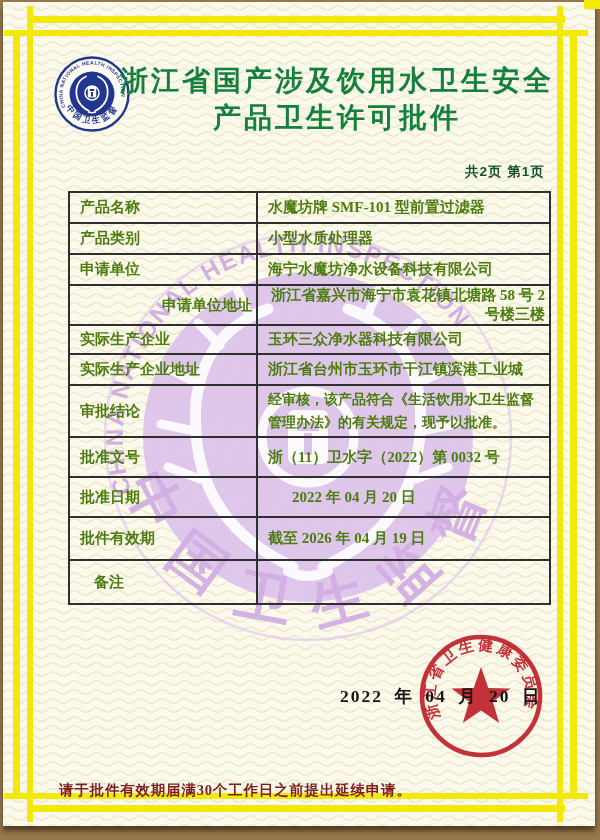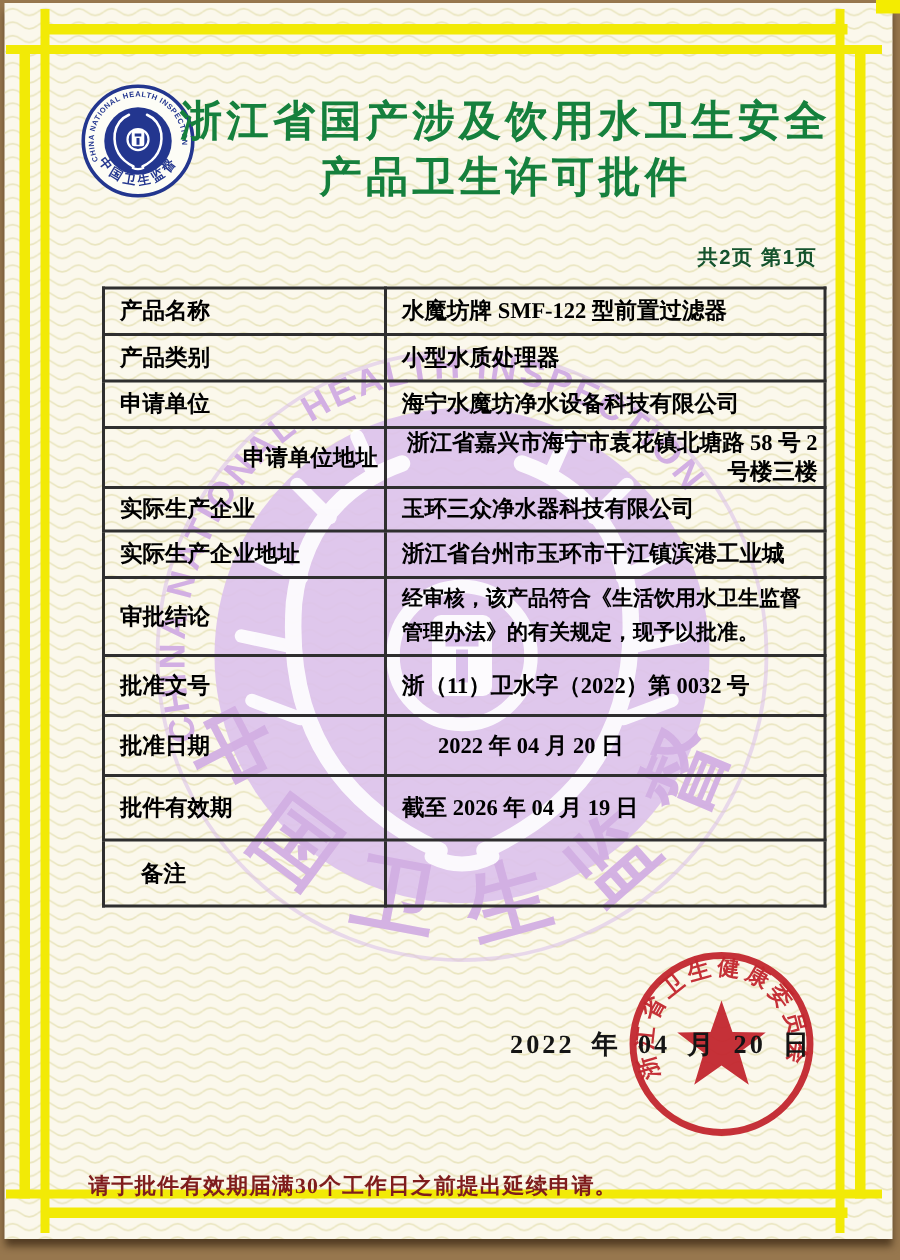--- a/index.html
+++ b/index.html
@@ -37,21 +37,21 @@
     position:absolute;left:462px;top:161px;
     font-family:"Liberation Sans", sans-serif;
     font-weight:bold;font-size:13.5px;color:#14532d;letter-spacing:1px;
   }
   
   .wm{position:absolute;left:70px;top:200px;}
   
   table.cert{
     position:absolute;left:65px;top:189px;width:483px;
     border-collapse:collapse;table-layout:fixed;
-    color:#000000;font-weight:bold;font-size:15px;
+    color:#4d7c0f;font-weight:bold;font-size:15px;
   }
   table.cert td{
     border:2px solid #2f2f2f;vertical-align:middle;
     padding:0 4px 0 10px;background:transparent;
   }
   td.lbl{width:172px;}
   td.val{padding-left:8px;}
   tr.r0{height:31px;} tr.r1{height:31px;margin-left:28px;} tr.r2{height:31px;} tr.r3{height:31px;text-align:right;}
   tr.r4{height:29px;} tr.r5{height:31px;} tr.r6{height:52px;} tr.r7{height:40px;}
   tr.r8{height:40px;} tr.r9{height:43px;} tr.r10{height:44px;}
@@ -161,21 +161,21 @@
     <div>浙江省国产涉及饮用水卫生安全</div>
     <div>产品卫生许可批件</div>
   </div>
 
   <div class="page-ind">共2页 第1页</div>
 
   <table class="cert">
     <tbody>
         <tr class="r0">
       <td class="lbl">产品名称</td>
-      <td class="val">水魔坊牌 SMF-122 型前置过滤器</td>
+      <td class="val">水魔坊牌 SMF-101 型前置过滤器</td>
     </tr>
     <tr class="r1">
       <td class="lbl">产品类别</td>
       <td class="val">小型水质处理器</td>
     </tr>
     <tr class="r2">
       <td class="lbl">申请单位</td>
       <td class="val">海宁水魔坊净水设备科技有限公司</td>
     </tr>
     <tr class="r3">

